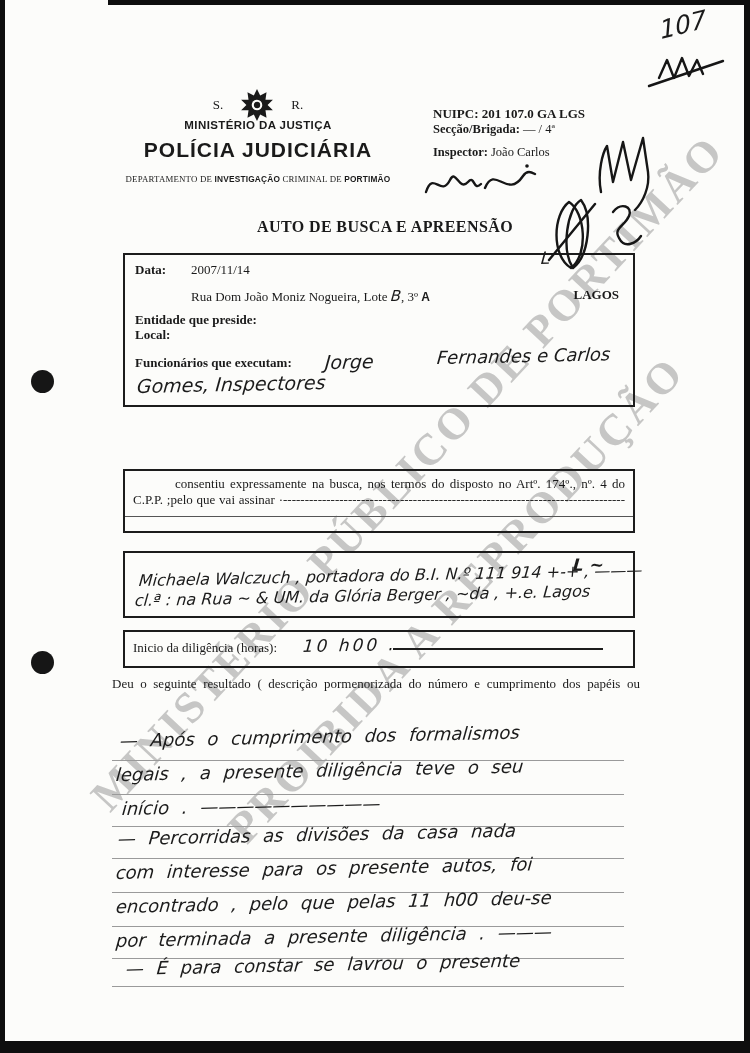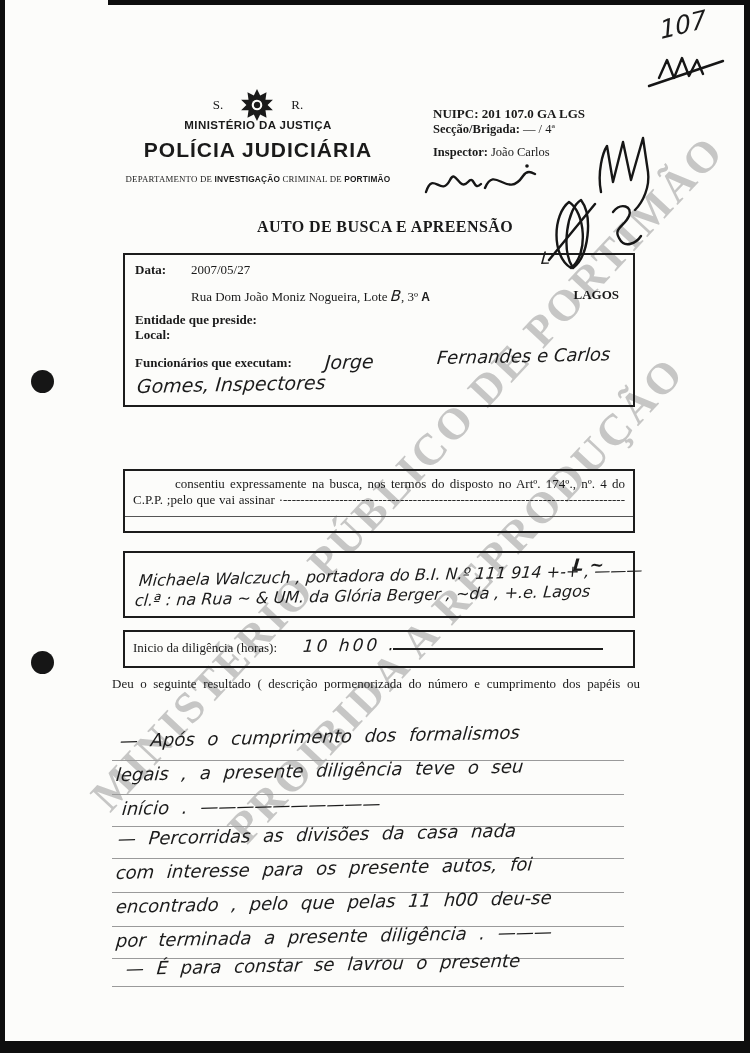--- a/index.html
+++ b/index.html
@@ -98,21 +98,21 @@
   <svg class="abs scribble" style="left:533px;top:190px;z-index:15;" width="110" height="82" viewBox="0 0 110 82">
     <path d="M38,78 C18,66 20,24 36,12 C52,22 56,64 38,78 Z"></path>
     <path d="M40,78 C28,60 34,18 48,10 C60,26 56,66 40,78 Z"></path>
     <path d="M16,70 L62,14"></path>
     <path d="M80,22 C88,12 100,16 96,26 C92,36 80,38 86,48 C92,60 104,52 108,46"></path>
   </svg>
   <div class="abs hand" style="left:541px;top:248px;font-size:17px;z-index:15;">L</div>
 
   <div class="box" style="top:253px;height:150px;">
     <span class="abs serif b" style="left:10px;top:7px;font-size:13px;">Data:</span>
-    <span class="abs serif" style="left:66px;top:7px;font-size:13px;">2007/05/27</span>
+    <span class="abs serif" style="left:66px;top:7px;font-size:13px;">2007/11/14</span>
 
     <span class="abs serif b" style="left:10px;top:32px;font-size:13px;margin-top:40px;">Local:</span>
     <span class="abs serif" style="left:66px;top:32px;font-size:13px;"><span>Rua Dom João Moniz Nogueira, Lote</span> <span class="hand" style="display:inline-block;font-size:15px;">B</span><span>, 3º</span> <span class="sans b" style="font-size:12px;">A</span></span>
     <span class="abs serif b" style="right:14px;top:32px;font-size:13px;">LAGOS</span>
 
     <span class="abs serif b" style="left:10px;top:57px;font-size:13px;">Entidade que preside:</span>
 
     <span class="abs serif b" style="left:10px;top:100px;font-size:13px;">Funcionários que executam:</span>
     <span class="abs hand" style="left:200px;top:96px;font-size:19px;">Jorge</span>
     <span class="abs hand" style="left:312px;top:92px;font-size:18px;">Fernandes e Carlos</span>

